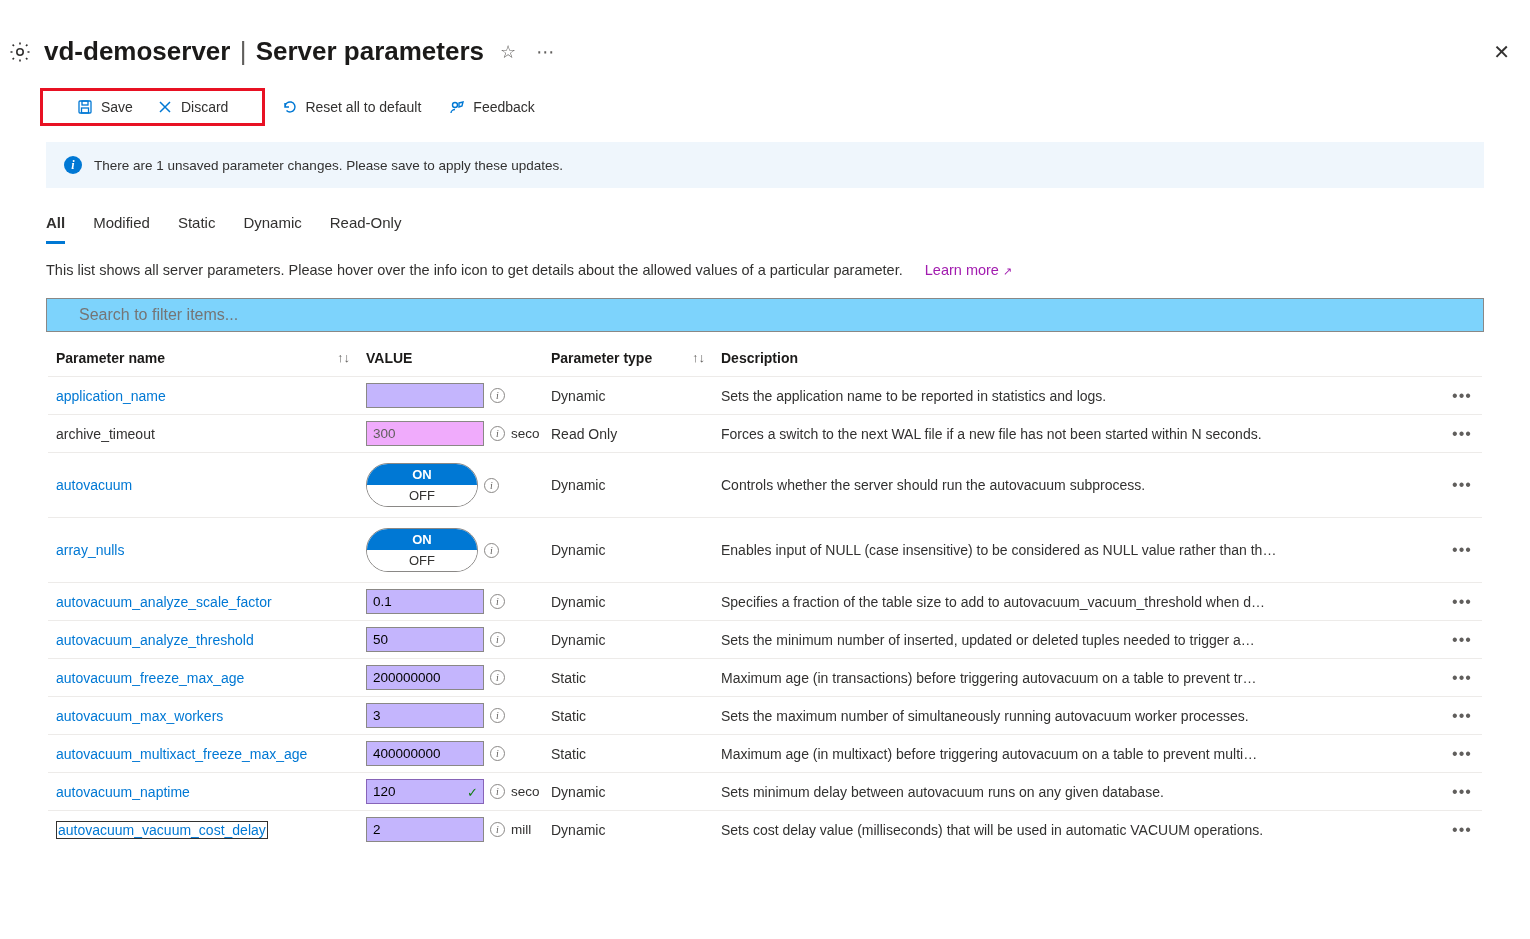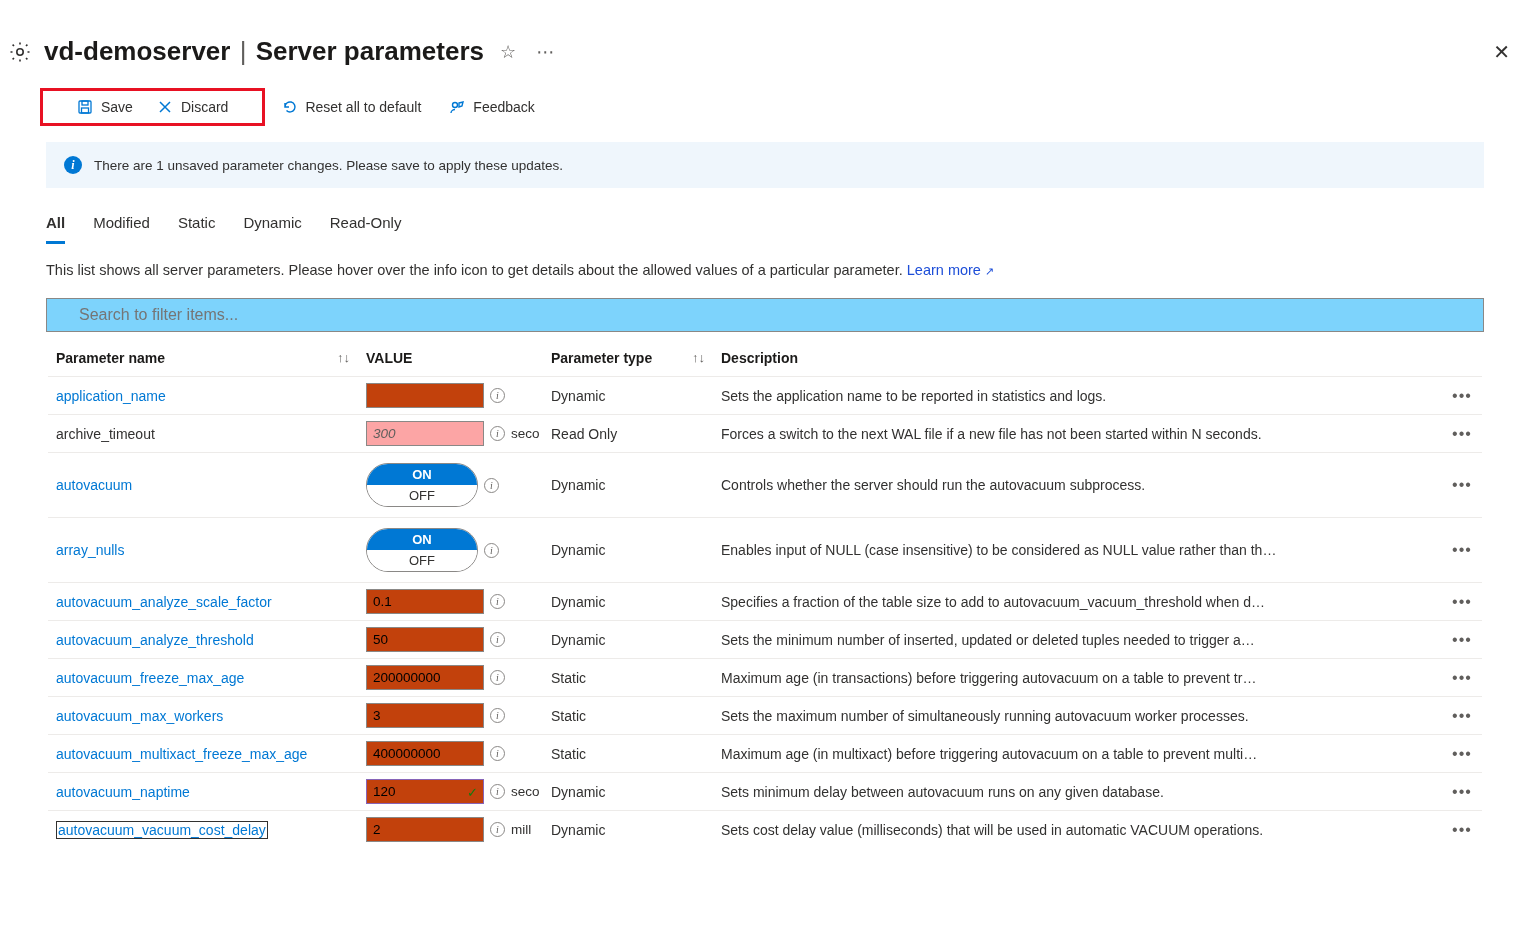--- a/index.html
+++ b/index.html
@@ -85,21 +85,21 @@
     font-size: 15px; cursor: pointer; color: #323130;
     border-bottom: 3px solid transparent;
   }
   .tab.active { font-weight: 600; border-bottom-color: #0078d4; }
 
   .desc-line {
     padding: 0 46px 20px 46px;
     font-size: 14.5px;
     color: #323130;
   }
-  .desc-line a { color: #1d4ed8; text-decoration: none; }
+  .desc-line a { color: #a21caf; text-decoration: none; margin-left: 18px; }
   .ext-icon { font-size: 11px; }
 
   .search-wrap { padding: 0 46px 8px 46px; }
   .search-box {
     width: 100%;
     border: 1px solid #8a8886;
     padding: 7px 10px 7px 32px;
     font-size: 16px;
     color: #605e5c;
     background: #7dd3fc;
@@ -123,23 +123,23 @@
     border-top: 1px solid #edebe9; vertical-align: middle;
     white-space: nowrap; overflow: hidden; text-overflow: ellipsis;
   }
   tr.tall td { padding-top: 10px; padding-bottom: 10px; }
   td.pname a { color: #0078d4; text-decoration: none; }
   td.pname .ro { color: #323130; }
   td.desc { color: #323130; }
   .value-cell { display: flex; align-items: center; gap: 6px; }
   .txt-input {
     width: 118px; border: 1px solid #8a8886; padding: 4px 6px;
-    font-size: 13.5px; background: #c2410c;
-  }
-  .txt-input.readonly { background: #fca5a5; color: #605e5c; font-style: italic; }
+    font-size: 13.5px; background: #c4b5fd;
+  }
+  .txt-input.readonly { background: #f0abfc; color: #605e5c; }
   .txt-input.changed { border-color: #8764b8; padding-right: 22px; }
   .input-wrap { position: relative; display: inline-block; }
   .input-wrap .chk {
     position: absolute; right: 6px; top: 50%; transform: translateY(-50%);
     color: #107c10; font-size: 13px;
   }
   .info-i {
     display:inline-flex; width:15px; height:15px; border:1px solid #8a8886;
     border-radius:50%; align-items:center; justify-content:center;
     font-size:10px; color:#605e5c; font-style: italic; font-family: Georgia, serif;

